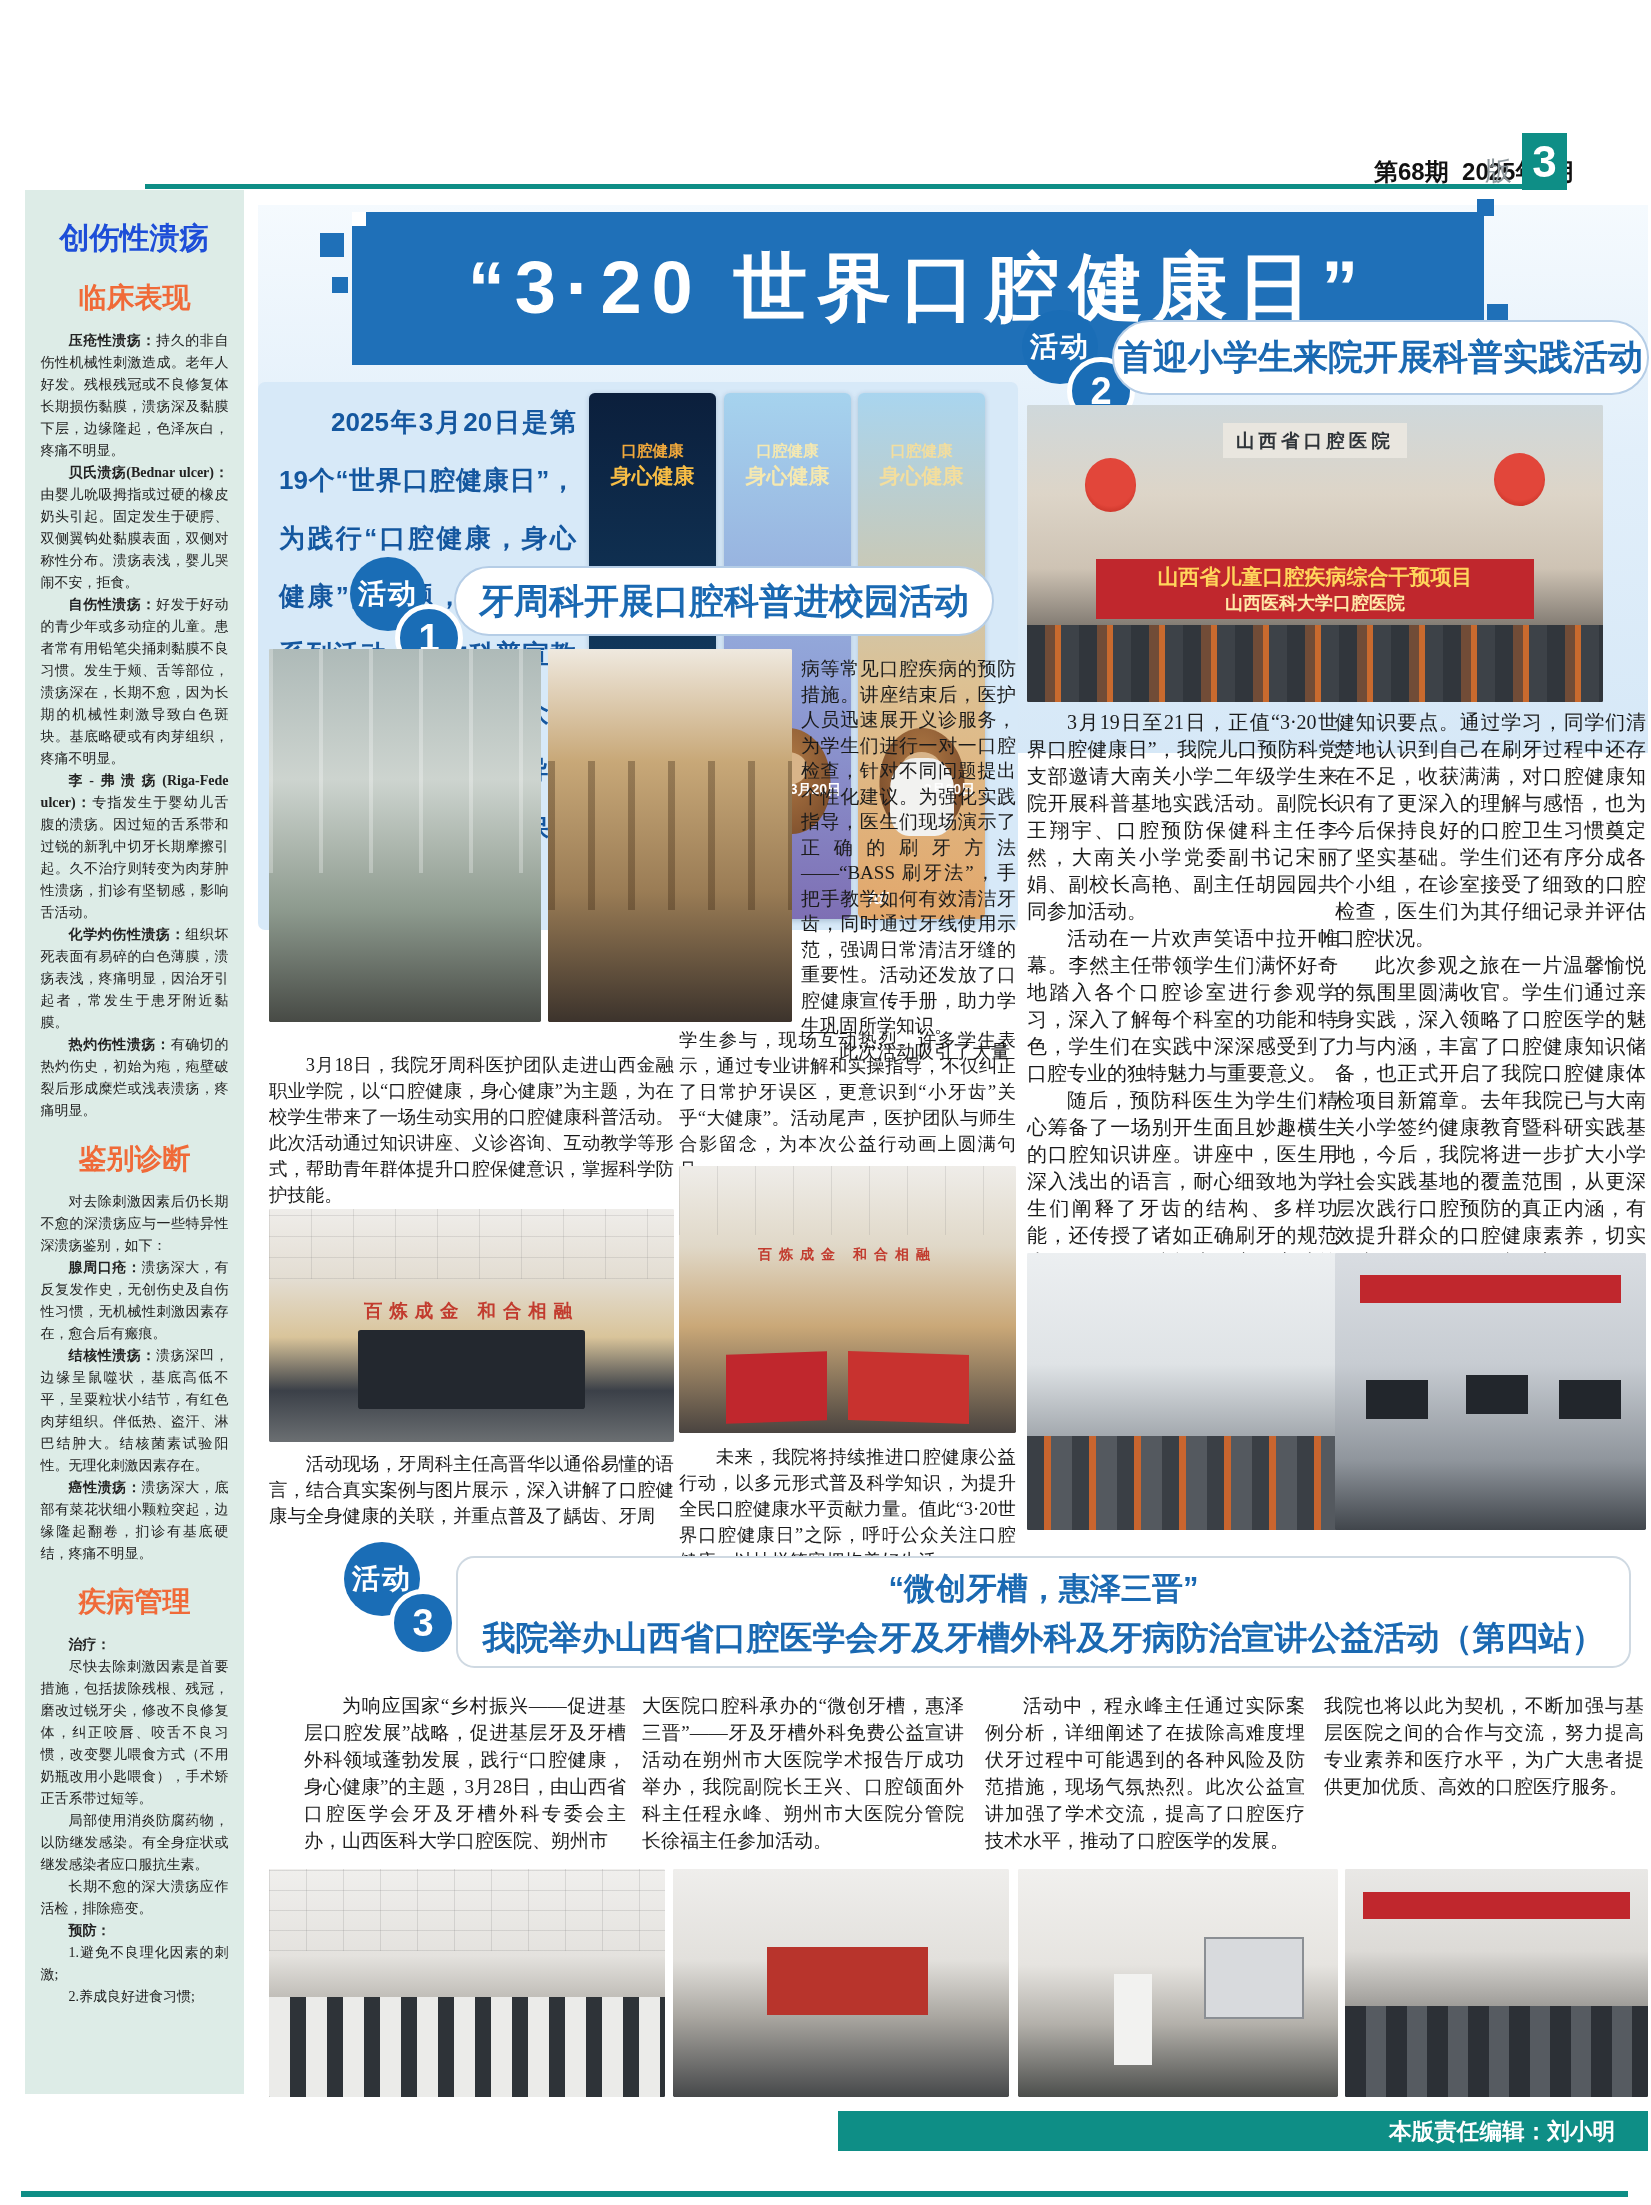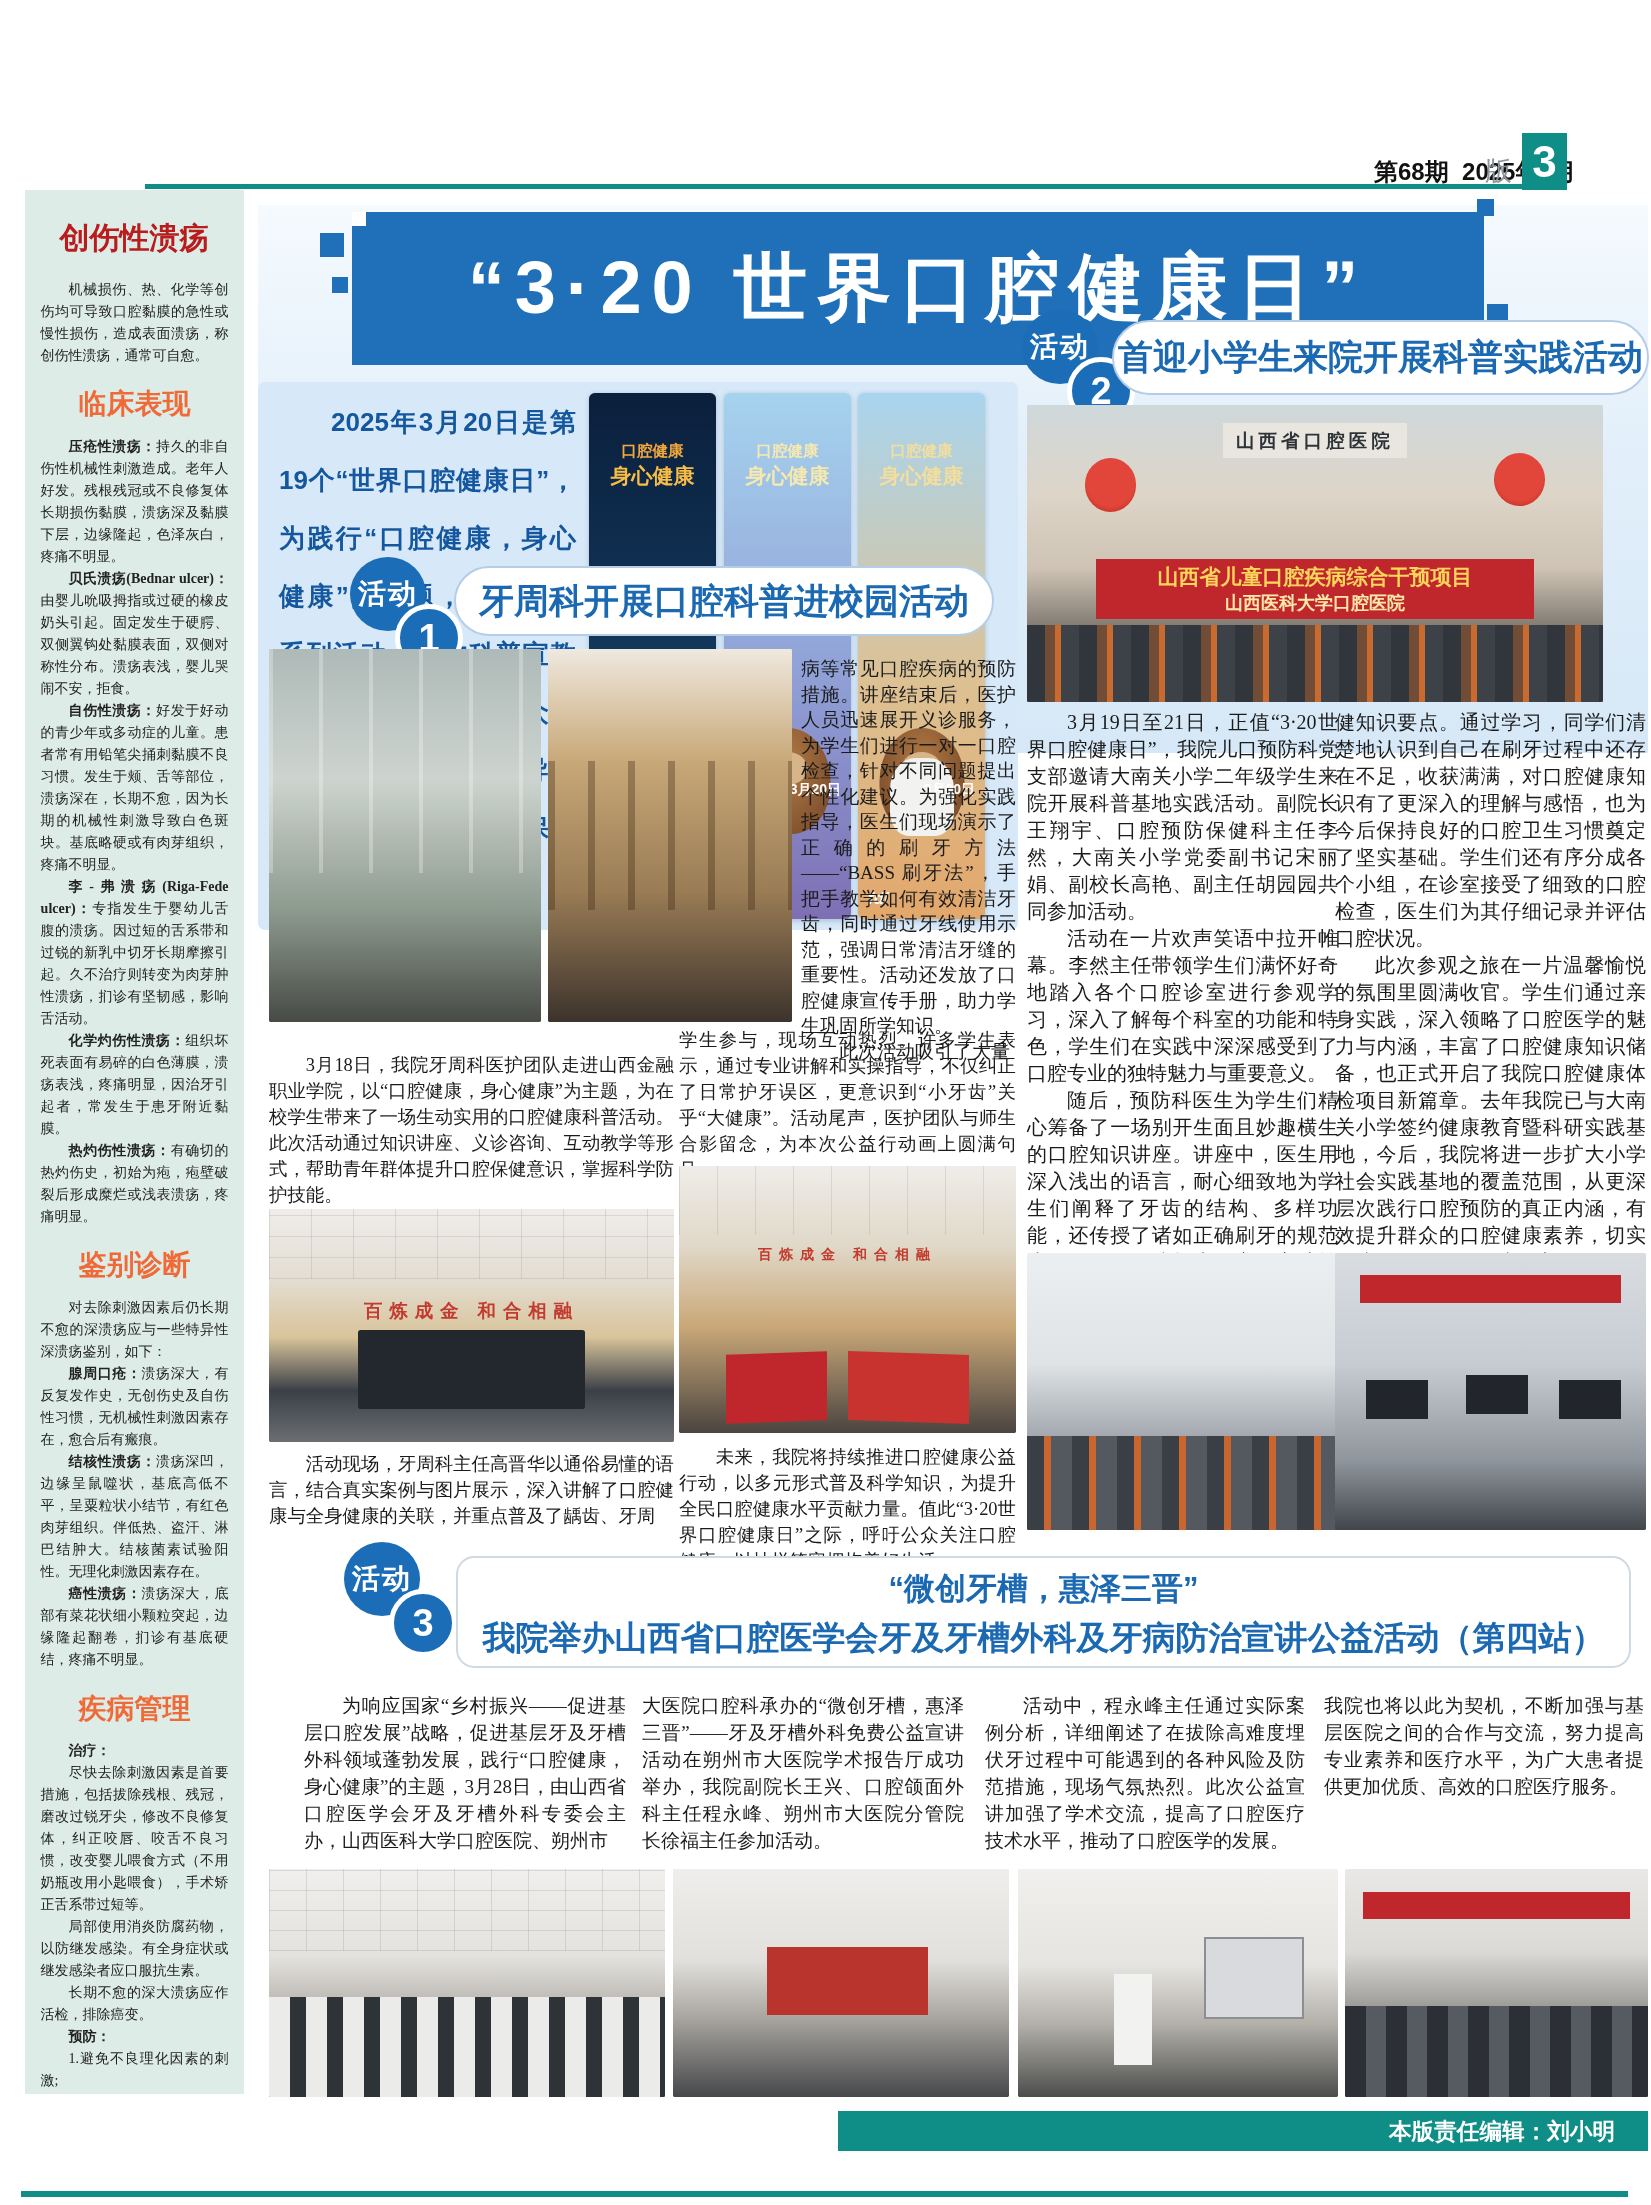--- a/index.html
+++ b/index.html
@@ -9,21 +9,21 @@
   .sans{font-family:"Liberation Sans","DejaVu Sans",sans-serif;}
   
   .top-rule{background:#0e8e86;}
   .issue{font-family:"Liberation Sans","DejaVu Sans",sans-serif;font-weight:bold;font-size:24px;color:#111;}
   .edition-label{font-family:"Liberation Sans","DejaVu Sans",sans-serif;font-size:27px;color:#8d979b;}
   .pagenum-box{background:#0e8e86;color:#fff;display:flex;align-items:center;justify-content:center;
                font-family:"Liberation Sans","DejaVu Sans",sans-serif;font-weight:bold;font-size:44px;}
   
   #sidebar{background:#ddece7;box-sizing:border-box;padding:28px 15.6px 14px 15.6px;overflow:hidden;}
   .side-title{font-family:"Liberation Sans","DejaVu Sans",sans-serif;font-weight:bold;font-size:30px;
-              color:#b91c1c;text-align:center;margin:0 0 20px 0;}
+              color:#1d4ed8;text-align:center;margin:0 0 20px 0;}
   .side-heading{font-family:"Liberation Sans","DejaVu Sans",sans-serif;font-weight:bold;font-size:28px;
               color:#f06a38;text-align:center;margin:18.4px 0 12.7px 0;}
   #sidebar .para{font-size:14px;line-height:22px;text-align:justify;margin:0;text-indent:2em;color:#222;}
   #sidebar .para b{font-family:"Liberation Serif","DejaVu Serif",serif;}
   
   .flow .para{margin:0;text-align:justify;text-indent:2em;}
   .flow .para.cont{text-indent:0;}
   
   #banner{background:#1f70b8;display:flex;align-items:center;justify-content:center;}
   #banner .t{color:#ffffff;font-family:"Liberation Sans","DejaVu Sans",sans-serif;font-weight:bold;
@@ -77,23 +77,20 @@
   <div class="abs issue" style="left:1374px;top:156px;">
     <span>第68期</span>&nbsp;&nbsp;<span>2025年3月</span>
   </div>
   <div class="abs edition-label" style="left:1485px;top:153px;">版</div>
   <div class="abs pagenum-box" style="left:1522px;top:133px;width:45px;height:57px;">
     <span>3</span>
   </div>
 
   <div id="sidebar" class="abs" style="left:25px;top:190px;width:219px;height:1904px;">
     <div class="side-title">创伤性溃疡</div>
-    <div class="flow">
-        <p class="para">机械损伤、热、化学等创伤均可导致口腔黏膜的急性或慢性损伤，造成表面溃疡，称创伤性溃疡，通常可自愈。</p>
-      </div>
     <div>
         <div class="side-heading">临床表现</div>
         <div class="flow">
           <p class="para"><b>压疮性溃疡：</b>持久的非自伤性机械性刺激造成。老年人好发。残根残冠或不良修复体长期损伤黏膜，溃疡深及黏膜下层，边缘隆起，色泽灰白，疼痛不明显。</p>
           <p class="para"><b>贝氏溃疡(Bednar ulcer)：</b>由婴儿吮吸拇指或过硬的橡皮奶头引起。固定发生于硬腭、双侧翼钩处黏膜表面，双侧对称性分布。溃疡表浅，婴儿哭闹不安，拒食。</p>
           <p class="para"><b>自伤性溃疡：</b>好发于好动的青少年或多动症的儿童。患者常有用铅笔尖捅刺黏膜不良习惯。发生于颊、舌等部位，溃疡深在，长期不愈，因为长期的机械性刺激导致白色斑块。基底略硬或有肉芽组织，疼痛不明显。</p>
           <p class="para"><b>李-弗溃疡(Riga-Fede ulcer)：</b>专指发生于婴幼儿舌腹的溃疡。因过短的舌系带和过锐的新乳中切牙长期摩擦引起。久不治疗则转变为肉芽肿性溃疡，扪诊有坚韧感，影响舌活动。</p>
           <p class="para"><b>化学灼伤性溃疡：</b>组织坏死表面有易碎的白色薄膜，溃疡表浅，疼痛明显，因治牙引起者，常发生于患牙附近黏膜。</p>
           <p class="para"><b>热灼伤性溃疡：</b>有确切的热灼伤史，初始为疱，疱壁破裂后形成糜烂或浅表溃疡，疼痛明显。</p>
         </div>

